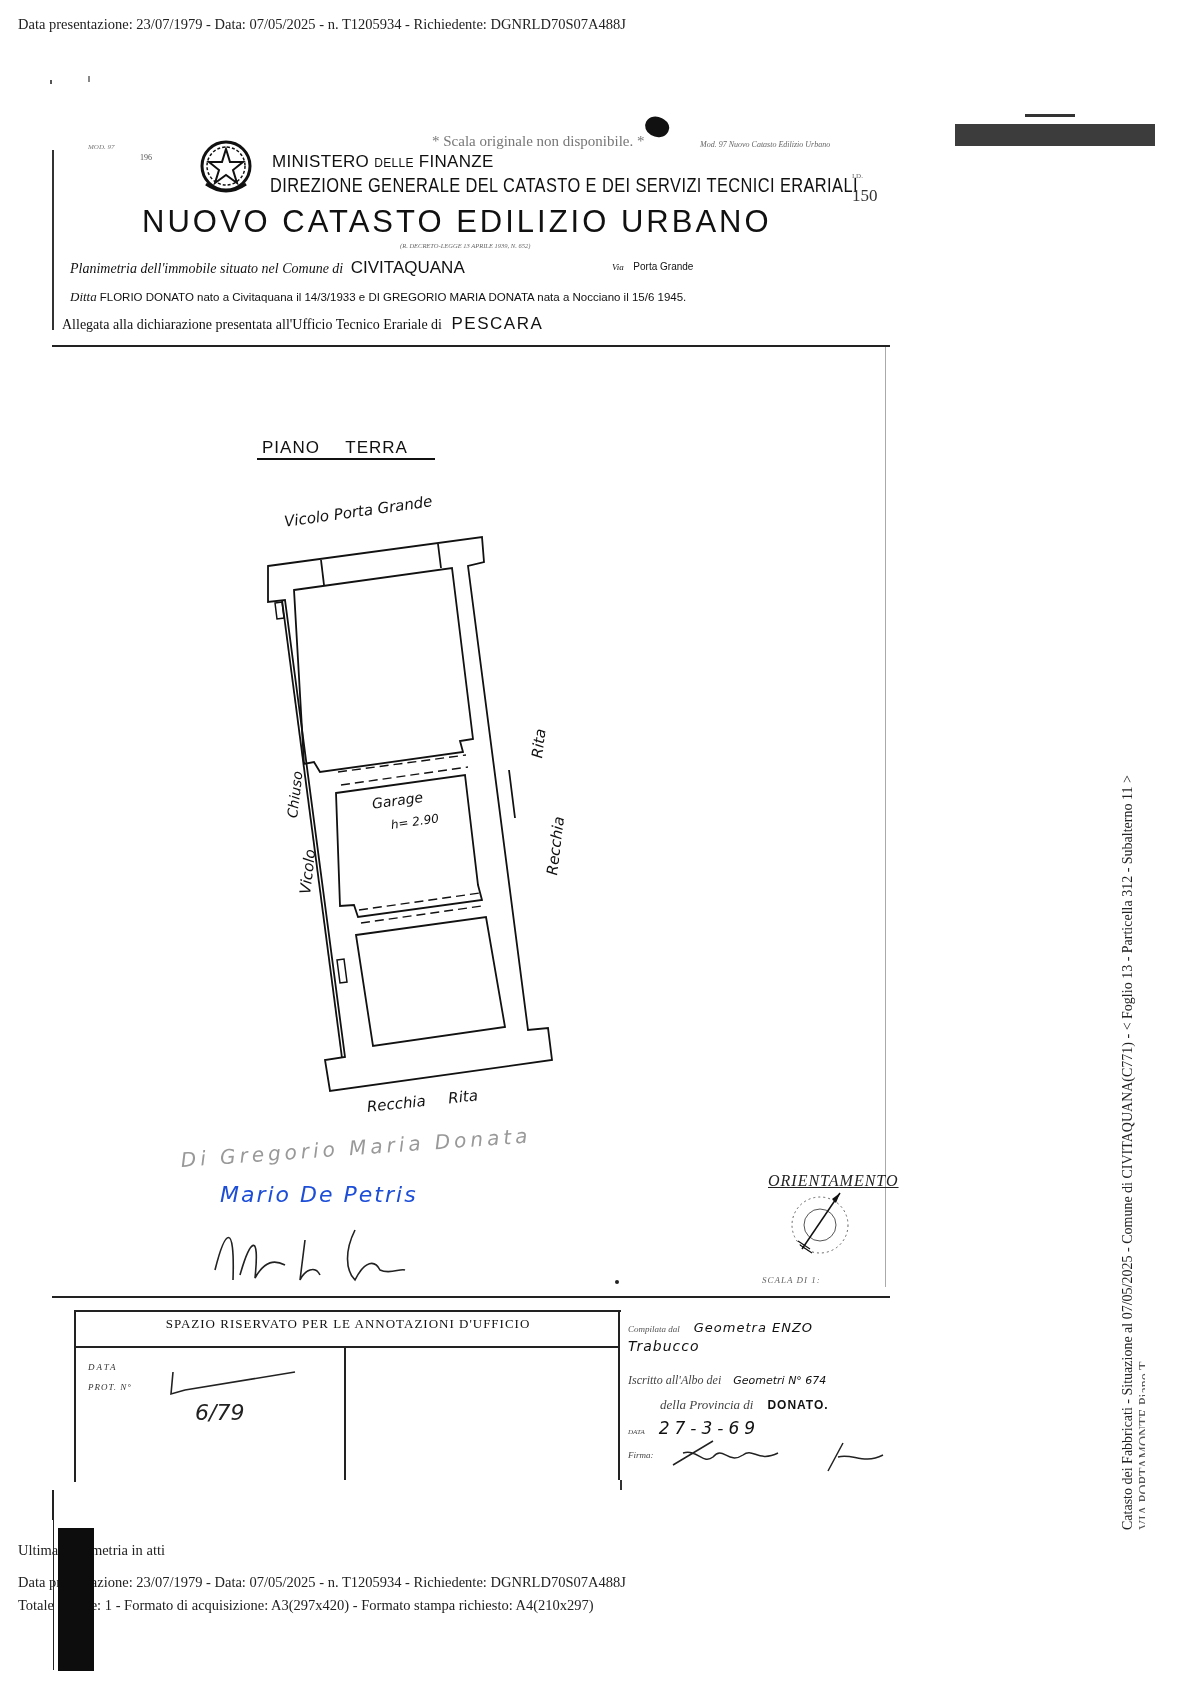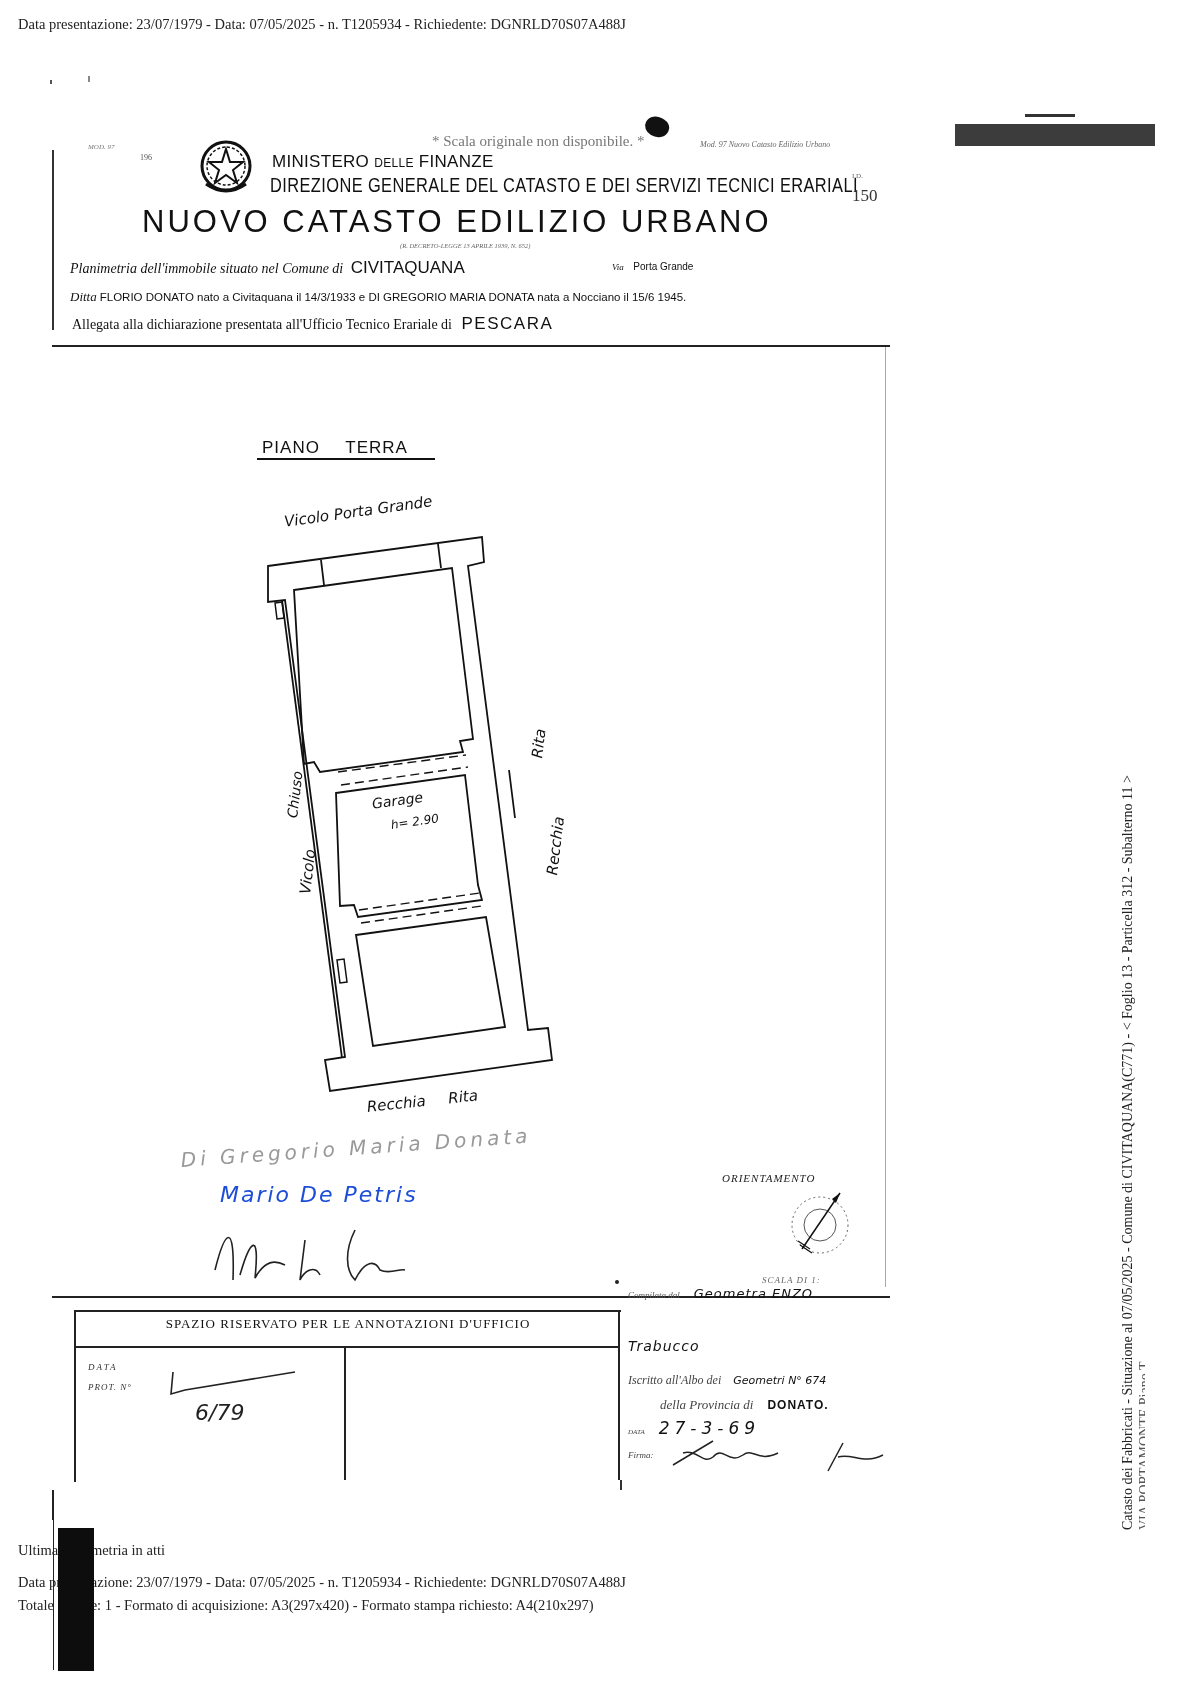--- a/index.html
+++ b/index.html
@@ -58,21 +58,21 @@
   <span class="sans" style="font-size:17px;margin-left:4px;">CIVITAQUANA</span>
 </div>
 <div class="abs" style="left:612px;top:258px;white-space:nowrap;font-size:14px;">
   <span class="ital" style="font-size:9px;text-align:center;">Via</span>
   <span class="sans" style="font-size:10px;margin-left:6px;">Porta Grande</span>
 </div>
 <div class="abs" style="left:70px;top:289px;white-space:nowrap;font-size:12px;">
   <span class="ital" style="font-size:13px;">Ditta</span>
   <span class="sans" style="font-size:11.5px;">FLORIO DONATO nato a Civitaquana il 14/3/1933 e DI GREGORIO MARIA DONATA nata a Nocciano il 15/6 1945.</span>
 </div>
-<div class="abs" style="left:72px;top:314px;white-space:nowrap;font-size:14px;">
+<div class="abs" style="left:62px;top:314px;white-space:nowrap;font-size:14px;">
   <span>Allegata alla dichiarazione presentata all'Ufficio Tecnico Erariale di</span>
   <span class="sans" style="font-size:17px;letter-spacing:1.5px;margin-left:6px;">PESCARA</span>
 </div>
 
 <div class="abs" style="left:52px;top:345px;width:838px;height:2px;background:#222;"></div>
 <div class="abs" style="left:885px;top:347px;width:1px;height:940px;background:#aaa;"></div>
 
 <div class="abs sans" style="left:262px;top:438px;font-size:17px;letter-spacing:1px;white-space:nowrap;word-spacing:20px;text-align:center;">PIANO TERRA</div>
 <div class="abs" style="left:257px;top:458px;width:178px;height:2px;background:#111;"></div>
 
@@ -115,21 +115,21 @@
 <div class="abs hand" style="left:366px;top:1098px;font-size:15px;transform:rotate(-6deg);transform-origin:0 0;white-space:nowrap;word-spacing:18px;">Recchia Rita</div>
 <div class="abs hand" style="left:371px;top:796px;font-size:14px;transform:rotate(-8deg);transform-origin:0 0;">Garage</div>
 <div class="abs hand" style="left:390px;top:818px;font-size:12px;transform:rotate(-8deg);transform-origin:0 0;">h= 2.90</div>
 
 <div class="abs hand" style="left:180px;top:1148px;font-size:20px;color:#999;transform:rotate(-4deg);transform-origin:0 0;white-space:nowrap;letter-spacing:4px;">Di Gregorio Maria Donata</div>
 <div class="abs hand" style="left:220px;top:1182px;font-size:22px;color:#1d4ed8;white-space:nowrap;letter-spacing:2px;">Mario De Petris</div>
 <svg class="abs" style="left:205px;top:1220px;" width="240" height="70">
   <path d="M10 50 C20 10, 30 0, 28 60 M35 55 C45 20, 55 10, 50 58 C60 40, 70 40, 80 45 M100 20 L95 60 C100 50, 110 45, 115 55 M150 10 C140 30, 140 50, 150 60 C160 40, 170 40, 175 50 C185 55, 195 48, 200 50" fill="none" stroke="#222" stroke-width="1.6"></path>
 </svg>
 
-<div class="abs ital" style="left:722px;top:1172px;font-size:11px;letter-spacing:1px;color:#222;">ORIENTAMENTO</div>
+<div class="abs ital" style="left:768px;top:1172px;font-size:16px;letter-spacing:1px;color:#222;text-decoration:underline;">ORIENTAMENTO</div>
 <svg class="abs" style="left:780px;top:1185px;" width="80" height="80">
   <circle cx="40" cy="40" r="28" fill="none" stroke="#666" stroke-width="1" stroke-dasharray="2 3"></circle>
   <circle cx="40" cy="40" r="16" fill="none" stroke="#555" stroke-width="1"></circle>
   <path d="M22 64 L60 8" stroke="#111" stroke-width="1.5"></path>
   <path d="M60 8 L52 14 L56 18 Z" fill="#111"></path>
   <path d="M18 56 L30 64 M20 60 L32 68" stroke="#111" stroke-width="1.2"></path>
 </svg>
 <div class="abs ital" style="left:762px;top:1275px;font-size:9px;color:#666;letter-spacing:1px;">SCALA DI 1:</div>
 <div class="abs" style="left:615px;top:1280px;width:4px;height:4px;background:#222;border-radius:50%;"></div>
 
@@ -140,21 +140,21 @@
 <div class="abs" style="left:344px;top:1348px;width:2px;height:132px;background:#222;"></div>
 <div class="abs" style="left:618px;top:1310px;width:2px;height:170px;background:#222;"></div>
 <div class="abs" style="left:78px;top:1316px;width:540px;text-align:center;font-size:13px;letter-spacing:1px;">SPAZIO RISERVATO PER LE ANNOTAZIONI D'UFFICIO</div>
 <div class="abs ital" style="left:88px;top:1362px;font-size:9px;color:#333;letter-spacing:2px;">DATA</div>
 <div class="abs ital" style="left:88px;top:1382px;font-size:9px;color:#333;letter-spacing:1px;">PROT. N°</div>
 <svg class="abs" style="left:165px;top:1368px;" width="140" height="30">
   <path d="M8 4 L6 26 L20 22 M20 22 L130 4" fill="none" stroke="#222" stroke-width="1.6"></path>
 </svg>
 <div class="abs hand" style="left:195px;top:1400px;font-size:22px;color:#222;">6/79</div>
 
-<div class="abs" style="left:628px;top:1284px;white-space:nowrap;">
+<div class="abs" style="left:628px;top:1318px;white-space:nowrap;">
   <span class="ital" style="font-size:9px;color:#555;">Compilata dal</span>
   <span class="hand" style="font-size:13px;margin-left:10px;letter-spacing:1px;">Geometra ENZO</span>
 </div>
 <div class="abs hand" style="left:628px;top:1338px;font-size:14px;letter-spacing:1px;">Trabucco</div>
 <div class="abs" style="left:628px;top:1370px;white-space:nowrap;">
   <span class="ital" style="font-size:12px;color:#444;">Iscritto all'Albo dei</span>
   <span class="hand" style="font-size:11px;margin-left:8px;">Geometri N° 674</span>
 </div>
 <div class="abs" style="left:628px;top:1395px;white-space:nowrap;">
   <span class="ital" style="font-size:13px;color:#444;margin-left:32px;">della Provincia di</span>

